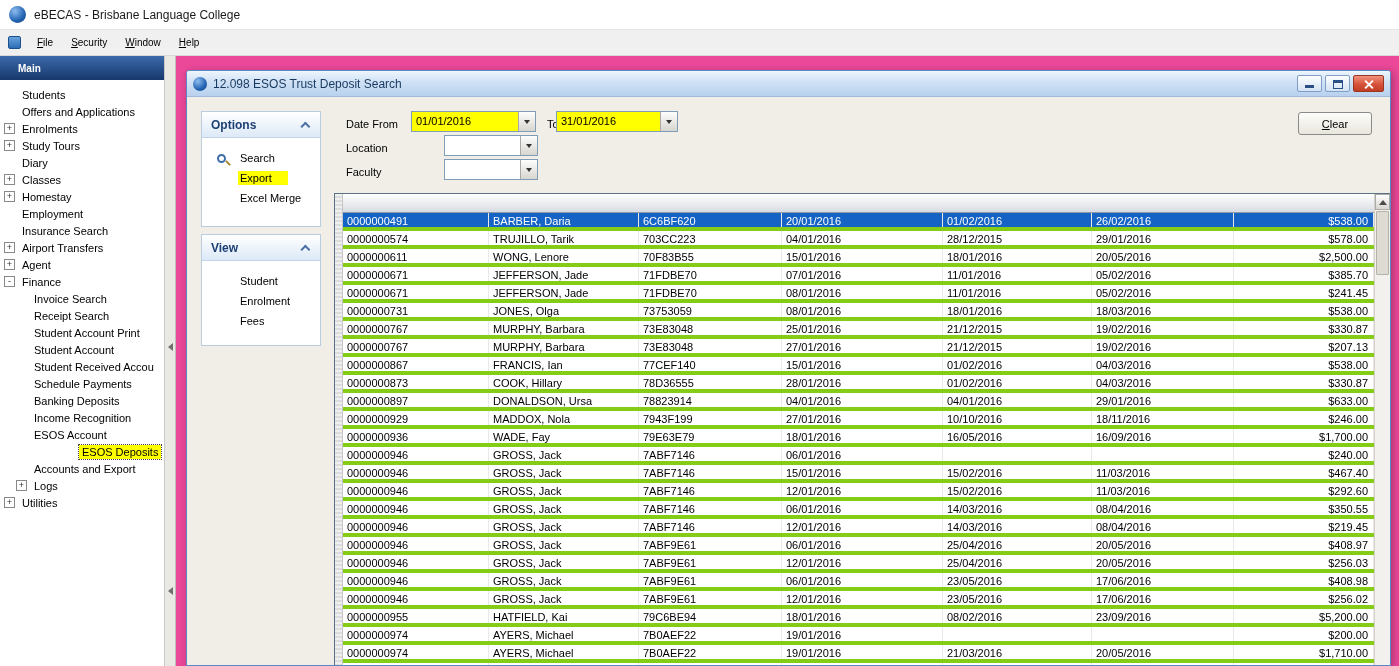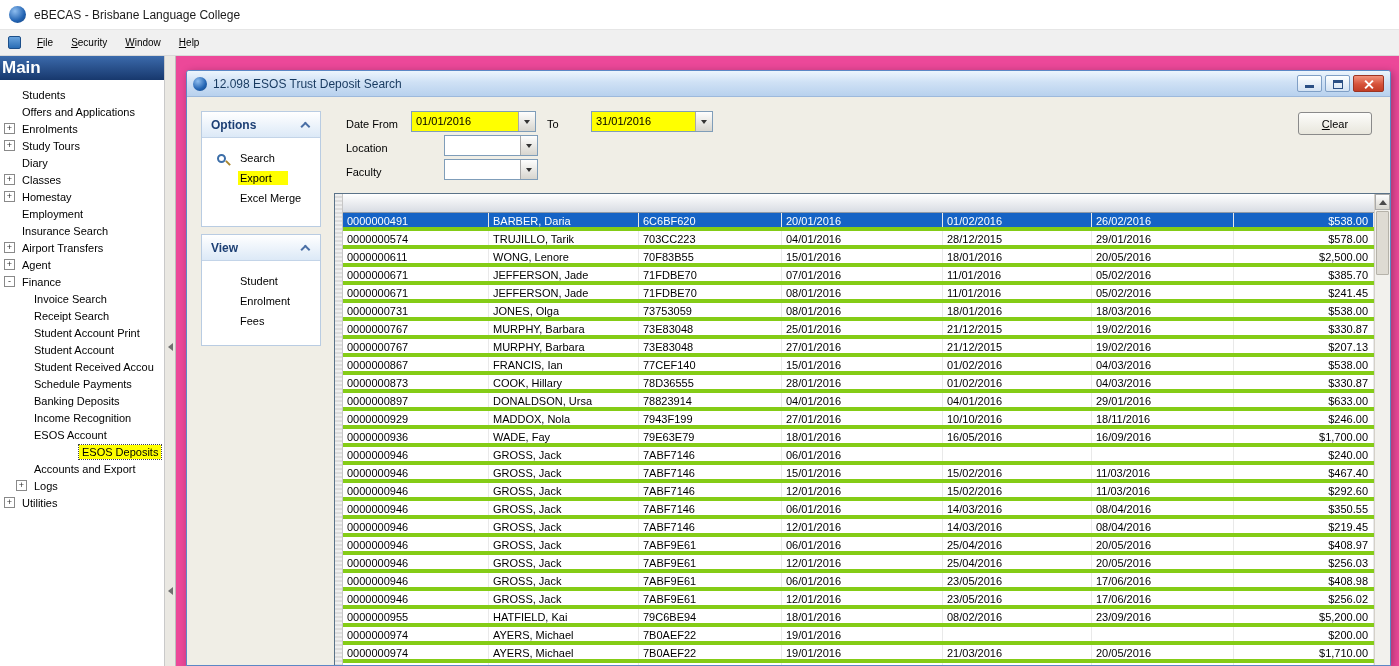--- a/index.html
+++ b/index.html
@@ -20,21 +20,21 @@
   .menu-app-icon { width:13px; height:13px; margin:0 7px 0 2px; border:1px solid #1c4f8a; border-radius:2px;
     background:linear-gradient(#6aa4dd,#2a6db5); flex:none; }
   .menu-item { font-size:10px; color:#000; padding:4px 9px; cursor:default; }
 
   
   .workspace { position:absolute; top:56px; left:0; right:0; bottom:0; }
 
   
   .sidebar { position:absolute; left:0; top:0; width:165px; bottom:0; background:#fff; border-right:1px solid #c9c9c9; }
   .sidebar-header { height:24px; background:linear-gradient(180deg,#3b6aab,#17386d);
-    color:#fff; font-weight:bold; font-size:17px; display:flex; align-items:center; padding-left:2px; }
+    color:#fff; font-weight:bold; font-size:10px; display:flex; align-items:center; padding-left:18px; }
   .tree { padding-top:6px; }
   .tree-item { height:17px; display:flex; align-items:center; font-size:11px; color:#000; cursor:default; }
   .tree-item .expandbox { width:11px; height:11px; border:1px solid #898989; background:#fff; color:#333;
     font-size:9px; line-height:9px; text-align:center; margin:0 4px; visibility:hidden; flex:none; }
   .tree-item.box .expandbox { visibility:visible; }
   .tree-item.lvl1 { padding-left:12px; }
   .tree-label { padding:1px 3px; white-space:nowrap; overflow:hidden; }
   .tree-item.sel .tree-label { background:var(--highlight,#ffff00); outline:1px dotted #444;margin-left:48px; }
 
   
@@ -343,21 +343,21 @@
         </div>
 
         <span class="form-label" style="left:159px; top:21px;">Date From</span>
         <div class="combo hl" style="left:224px; top:14px; width:125px;">
           <span class="combo-text">01/01/2016</span>
           <span class="combo-btn">
               <span class="arrow-down"></span>
             </span>
         </div>
         <span class="form-label" style="left:360px; top:21px;">To</span>
-        <div class="combo hl" style="left:404px; top:14px; width:122px;">
+        <div class="combo hl" style="left:369px; top:14px; width:122px;">
           <span class="combo-text">31/01/2016</span>
           <span class="combo-btn">
               <span class="arrow-down"></span>
             </span>
         </div>
 
         <span class="form-label" style="left:159px; top:45px;">Location</span>
         <div class="combo" style="left:257px; top:38px; width:94px;">
           <span class="combo-text"></span>
           <span class="combo-btn">

